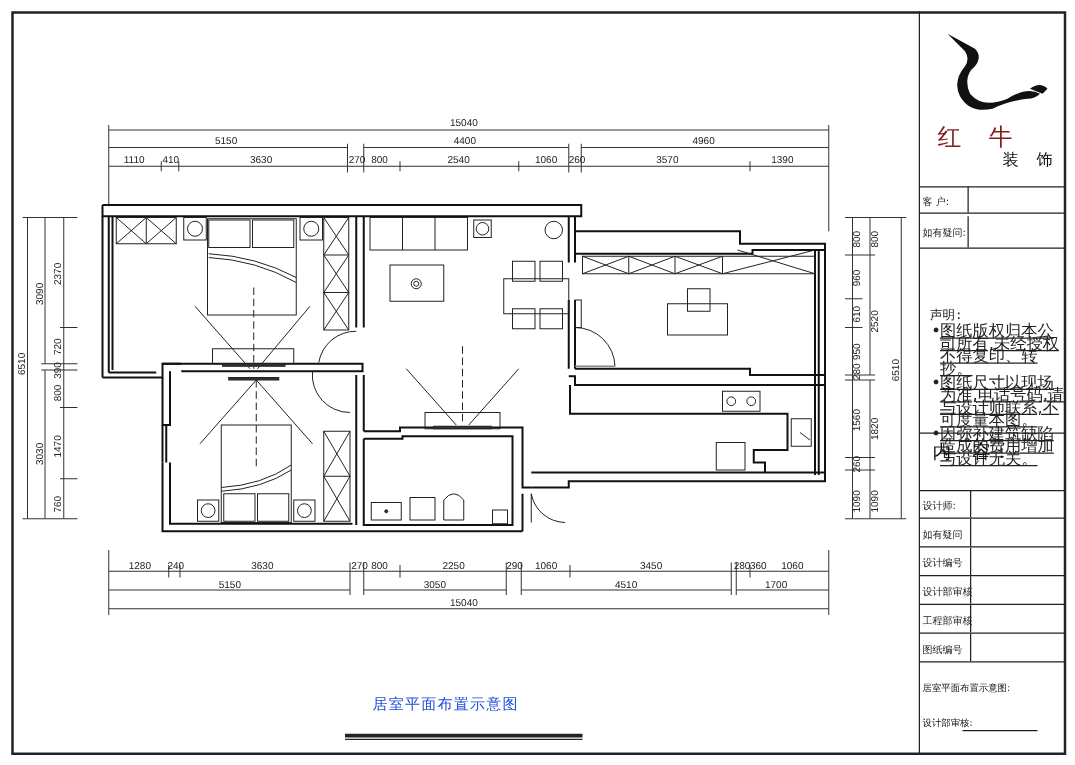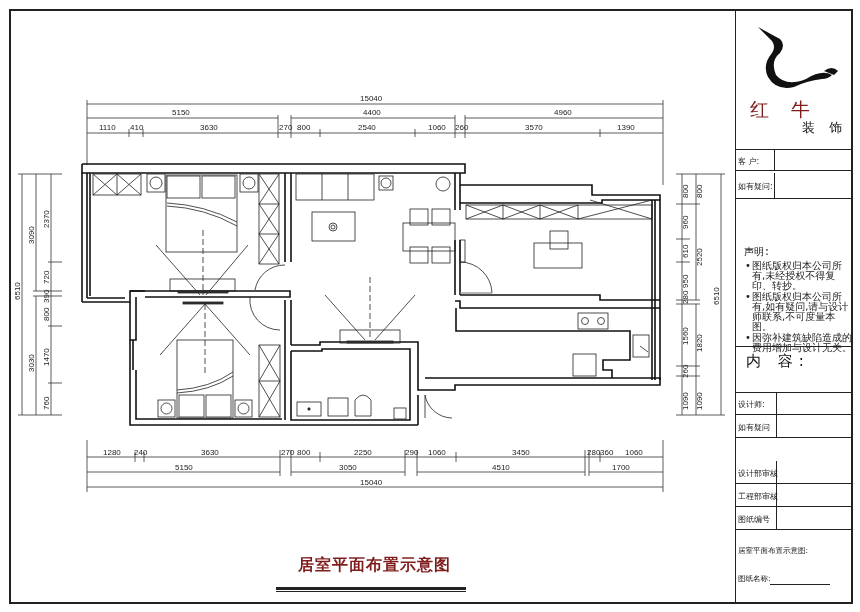--- a/index.html
+++ b/index.html
@@ -14,29 +14,29 @@
   .logo { position:absolute; left:0; top:0; width:116px; height:140px;
           border-bottom:1.5px solid #222; }
   .logo .brand1 { position:absolute; left:14px; top:88px; font-size:19px; letter-spacing:8px; color:#7f1d1d; }
   .logo .brand2 { position:absolute; left:66px; top:110px; font-size:13px; letter-spacing:5px; color:#111; }
   .tb-row { position:absolute; left:0; width:116px; border-bottom:1.5px solid #222; box-sizing:border-box; }
   .tb-label { position:absolute; left:2px; font-size:8px; color:#222; white-space:nowrap; }
   .tb-divider { position:absolute; border-left:1.5px solid #222; top:0; bottom:0; }
   .notice { position:absolute; left:0; top:228px; width:116px; height:109px; border-bottom:1.5px solid #222; }
   .notice .head { position:absolute; left:8px; top:8px; font-size:10px;font-family:Liberation Mono, monospace; }
   .notice ul { position:absolute; left:4px; top:24px; margin:0; padding:0 0 0 6px; width:106px; list-style:none; }
-  .notice li { font-size:10px; line-height:10px; color:#222; position:relative; padding-left:6px; margin-bottom:1px; }
+  .notice li { font-size:13px; line-height:10px; color:#222; position:relative; padding-left:6px; margin-bottom:1px;text-decoration:underline; }
   .notice li::before { content:"\2022"; position:absolute; left:-1px; top:0; }
   .content-box { position:absolute; left:0; top:337px; width:116px; height:46px; border-bottom:1.5px solid #222; }
   .content-box .label { position:absolute; left:10px; top:6px; font-size:15px; letter-spacing:6px; }
   .sign-box { position:absolute; left:0; top:519px; width:116px; height:74px; }
   .sign-box .l1 { position:absolute; left:2px; top:18px; font-size:7.5px; }
   .sign-box .l2 { position:absolute; left:2px; top:46px; font-size:7.5px; }
   .sign-box .line { position:absolute; left:34px; top:56px; width:60px; border-bottom:1px solid #222; }
-  .drawing-title { position:absolute; left:298px; top:555px; font-size:16px; letter-spacing:1px; color:#7f1d1d;font-weight:bold; }
+  .drawing-title { position:absolute; left:298px; top:555px; font-size:12px; letter-spacing:1px; color:#1d4ed8; }
   .title-underline { position:absolute; left:276px; top:587px; width:190px; height:3px; background:#222; }
   .title-underline2 { position:absolute; left:276px; top:591px; width:190px; height:1px; background:#222; }
 </style>
 </head>
 <body>
 
 <div class="sheet"></div>
 
 <svg class="plan" width="860" height="612" viewBox="0 0 860 612">
 
@@ -360,53 +360,58 @@
   <div class="tb-row" style="top:164px;height:26px;">
     <div class="tb-divider" style="left:38px"></div>
     <span class="tb-label" style="top:8px">如有疑问:</span>
     <span class="tb-label" style="left:42px;top:8px"></span>
   </div>
 
   <div class="notice">
     <div class="head">声明:</div>
     <ul>
       <li>图纸版权归本公司所有,未经授权不得复印、转抄。</li>
-      <li>图纸版权归本公司所有,如有疑问,请与设计师联系,不可度量本图。</li>
+      <li>图纸尺寸以现场为准,电话号码,请与设计师联系,不可度量本图。</li>
       <li>因弥补建筑缺陷造成的费用增加与设计无关。</li>
     </ul>
   </div>
 
   <div class="content-box">
     <div class="label">内 容:</div>
   </div>
 
   <div class="tb-row" style="top:383px;height:23px;">
     <div class="tb-divider" style="left:40px"></div>
     <span class="tb-label" style="top:7px">设计师:</span>
     <span class="tb-label" style="left:44px;top:7px"></span>
   </div>
   <div class="tb-row" style="top:406px;height:23px;">
     <div class="tb-divider" style="left:40px"></div>
     <span class="tb-label" style="top:7px">如有疑问</span>
     <span class="tb-label" style="left:44px;top:7px"></span>
   </div>
+  <div class="tb-row" style="top:429px;height:23px;">
+    <div class="tb-divider" style="left:40px"></div>
+    <span class="tb-label" style="top:7px">设计编号</span>
+    <span class="tb-label" style="left:44px;top:7px"></span>
+  </div>
   <div class="tb-row" style="top:452px;height:23px;">
     <div class="tb-divider" style="left:40px"></div>
     <span class="tb-label" style="top:7px">设计部审核</span>
     <span class="tb-label" style="left:44px;top:7px"></span>
   </div>
   <div class="tb-row" style="top:475px;height:23px;">
     <div class="tb-divider" style="left:40px"></div>
     <span class="tb-label" style="top:7px">工程部审核</span>
     <span class="tb-label" style="left:44px;top:7px"></span>
   </div>
   <div class="tb-row" style="top:498px;height:23px;">
     <div class="tb-divider" style="left:40px"></div>
     <span class="tb-label" style="top:7px">图纸编号</span>
     <span class="tb-label" style="left:44px;top:7px"></span>
   </div>
 
   <div class="sign-box">
     <div class="l1">居室平面布置示意图:</div>
-    <div class="l2">图纸名称:</div>
+    <div class="l2">设计部审核:</div>
     <div class="line"></div>
   </div>
 </div>
 
 </body></html>

